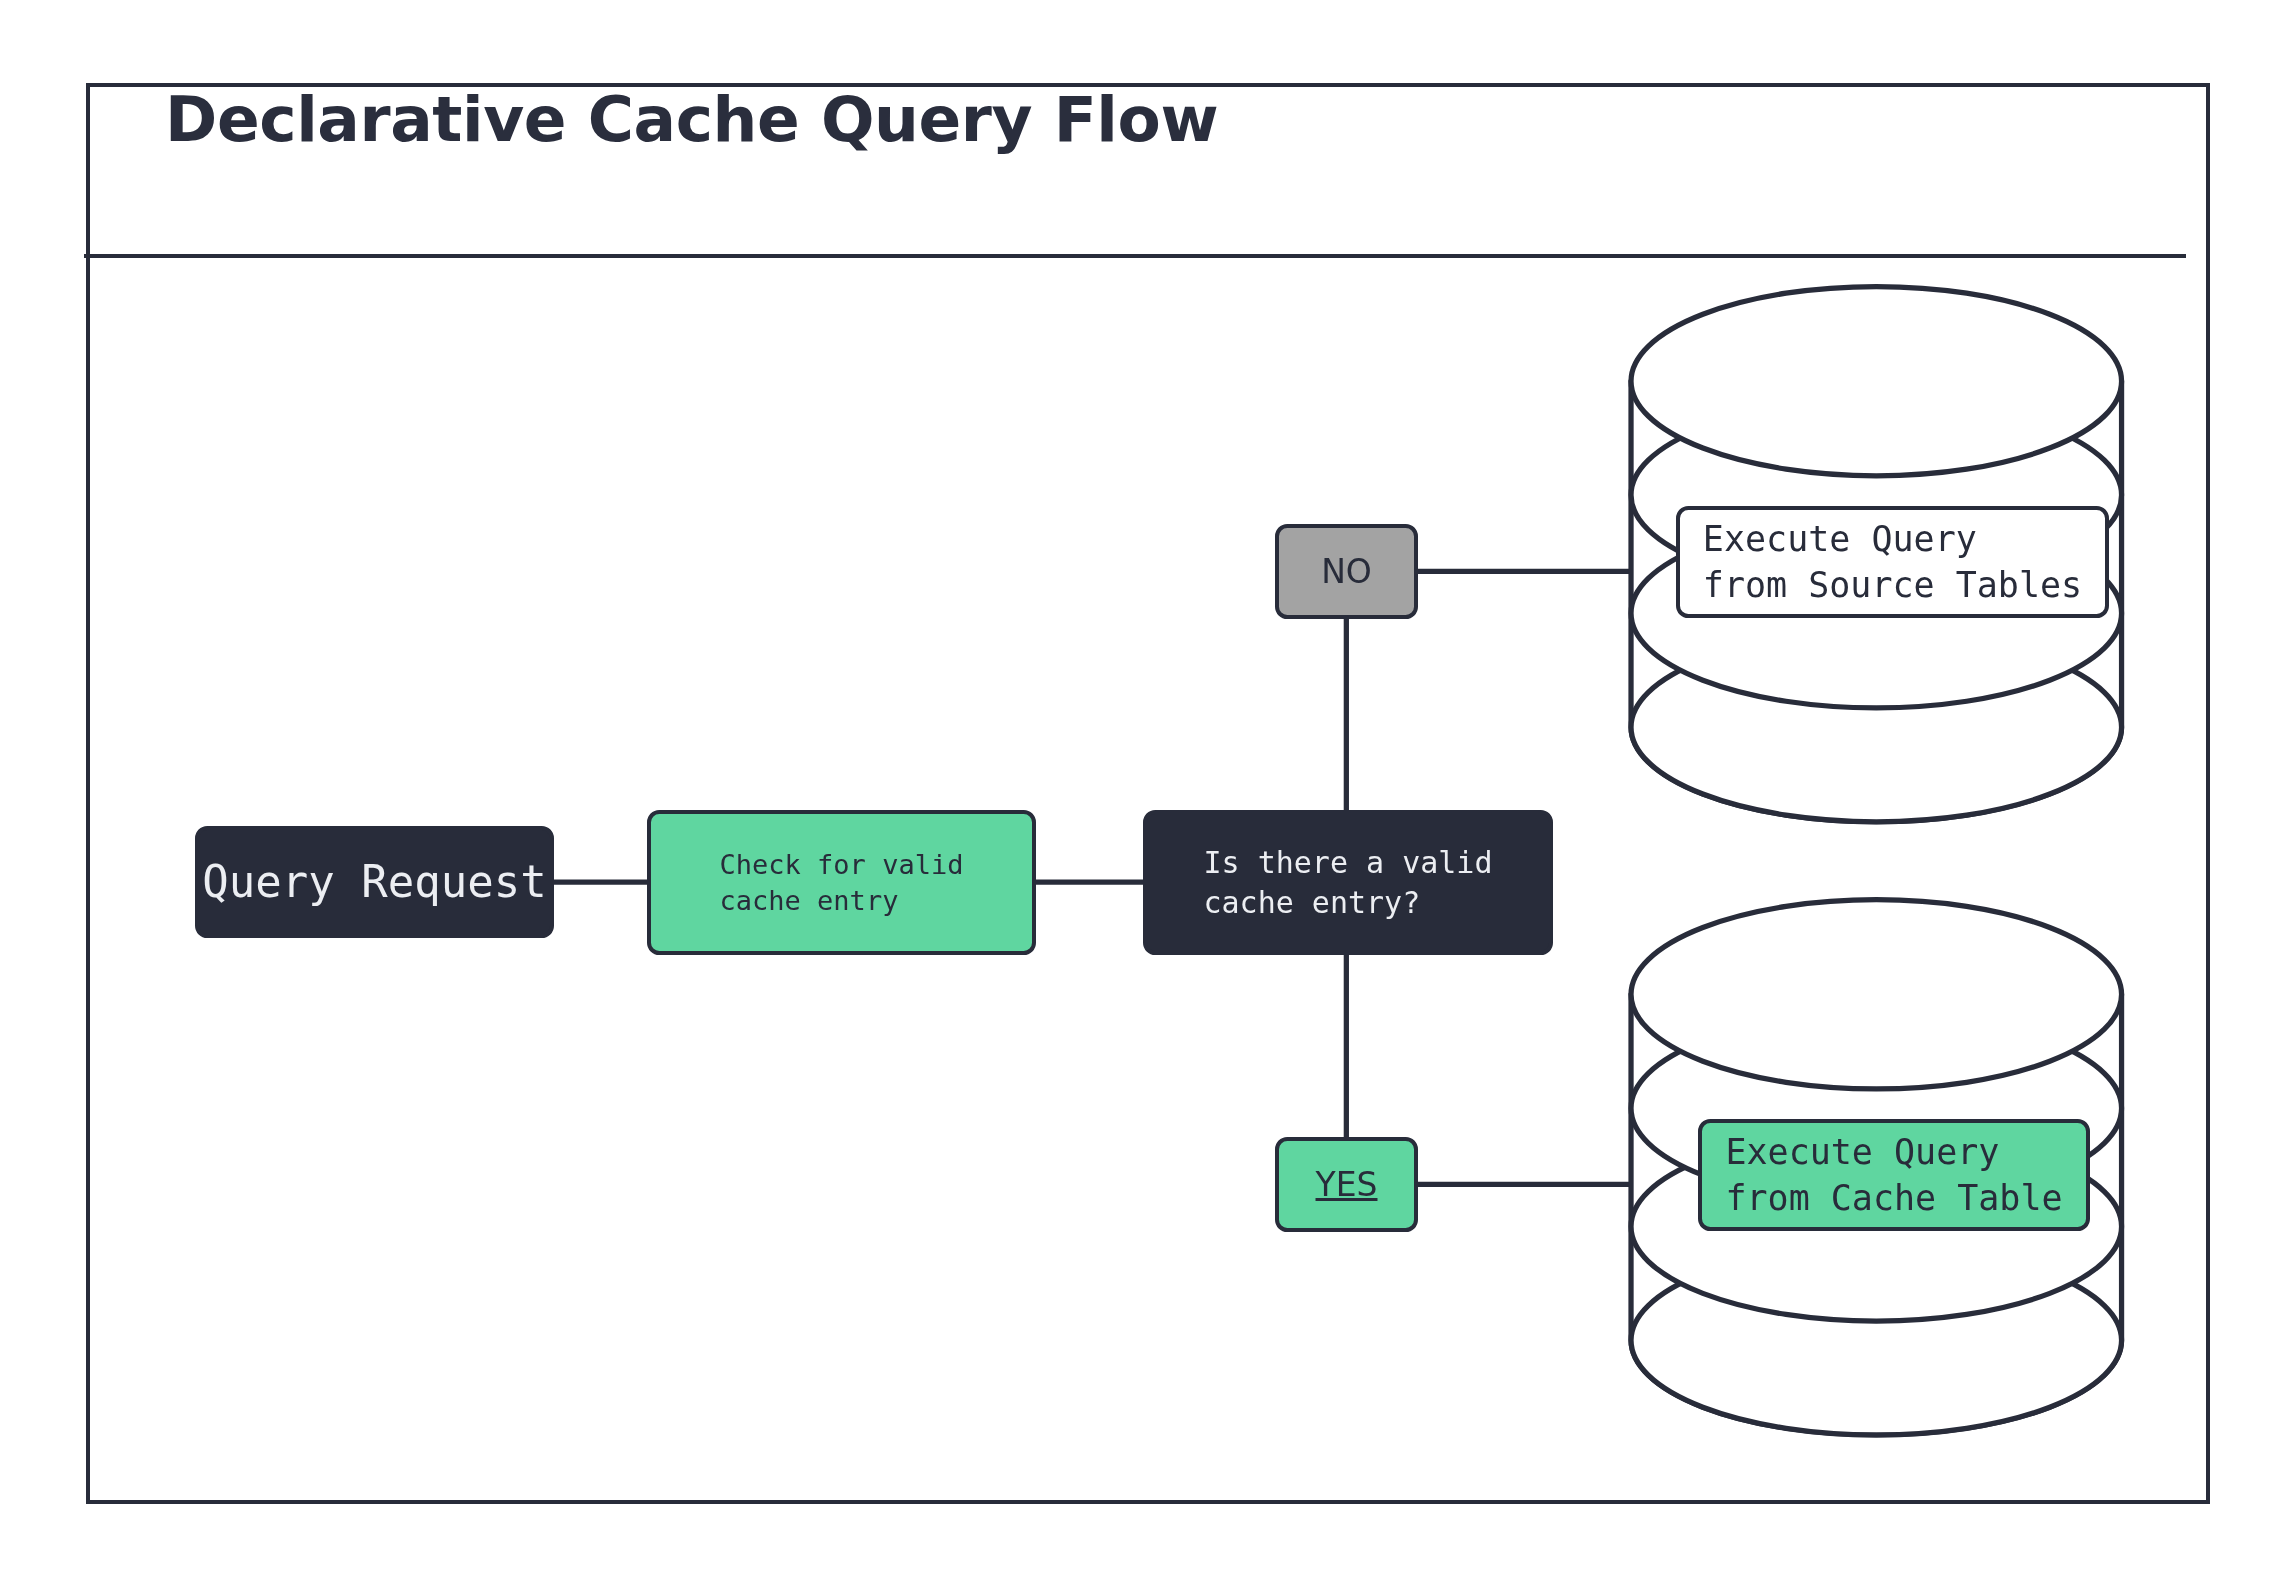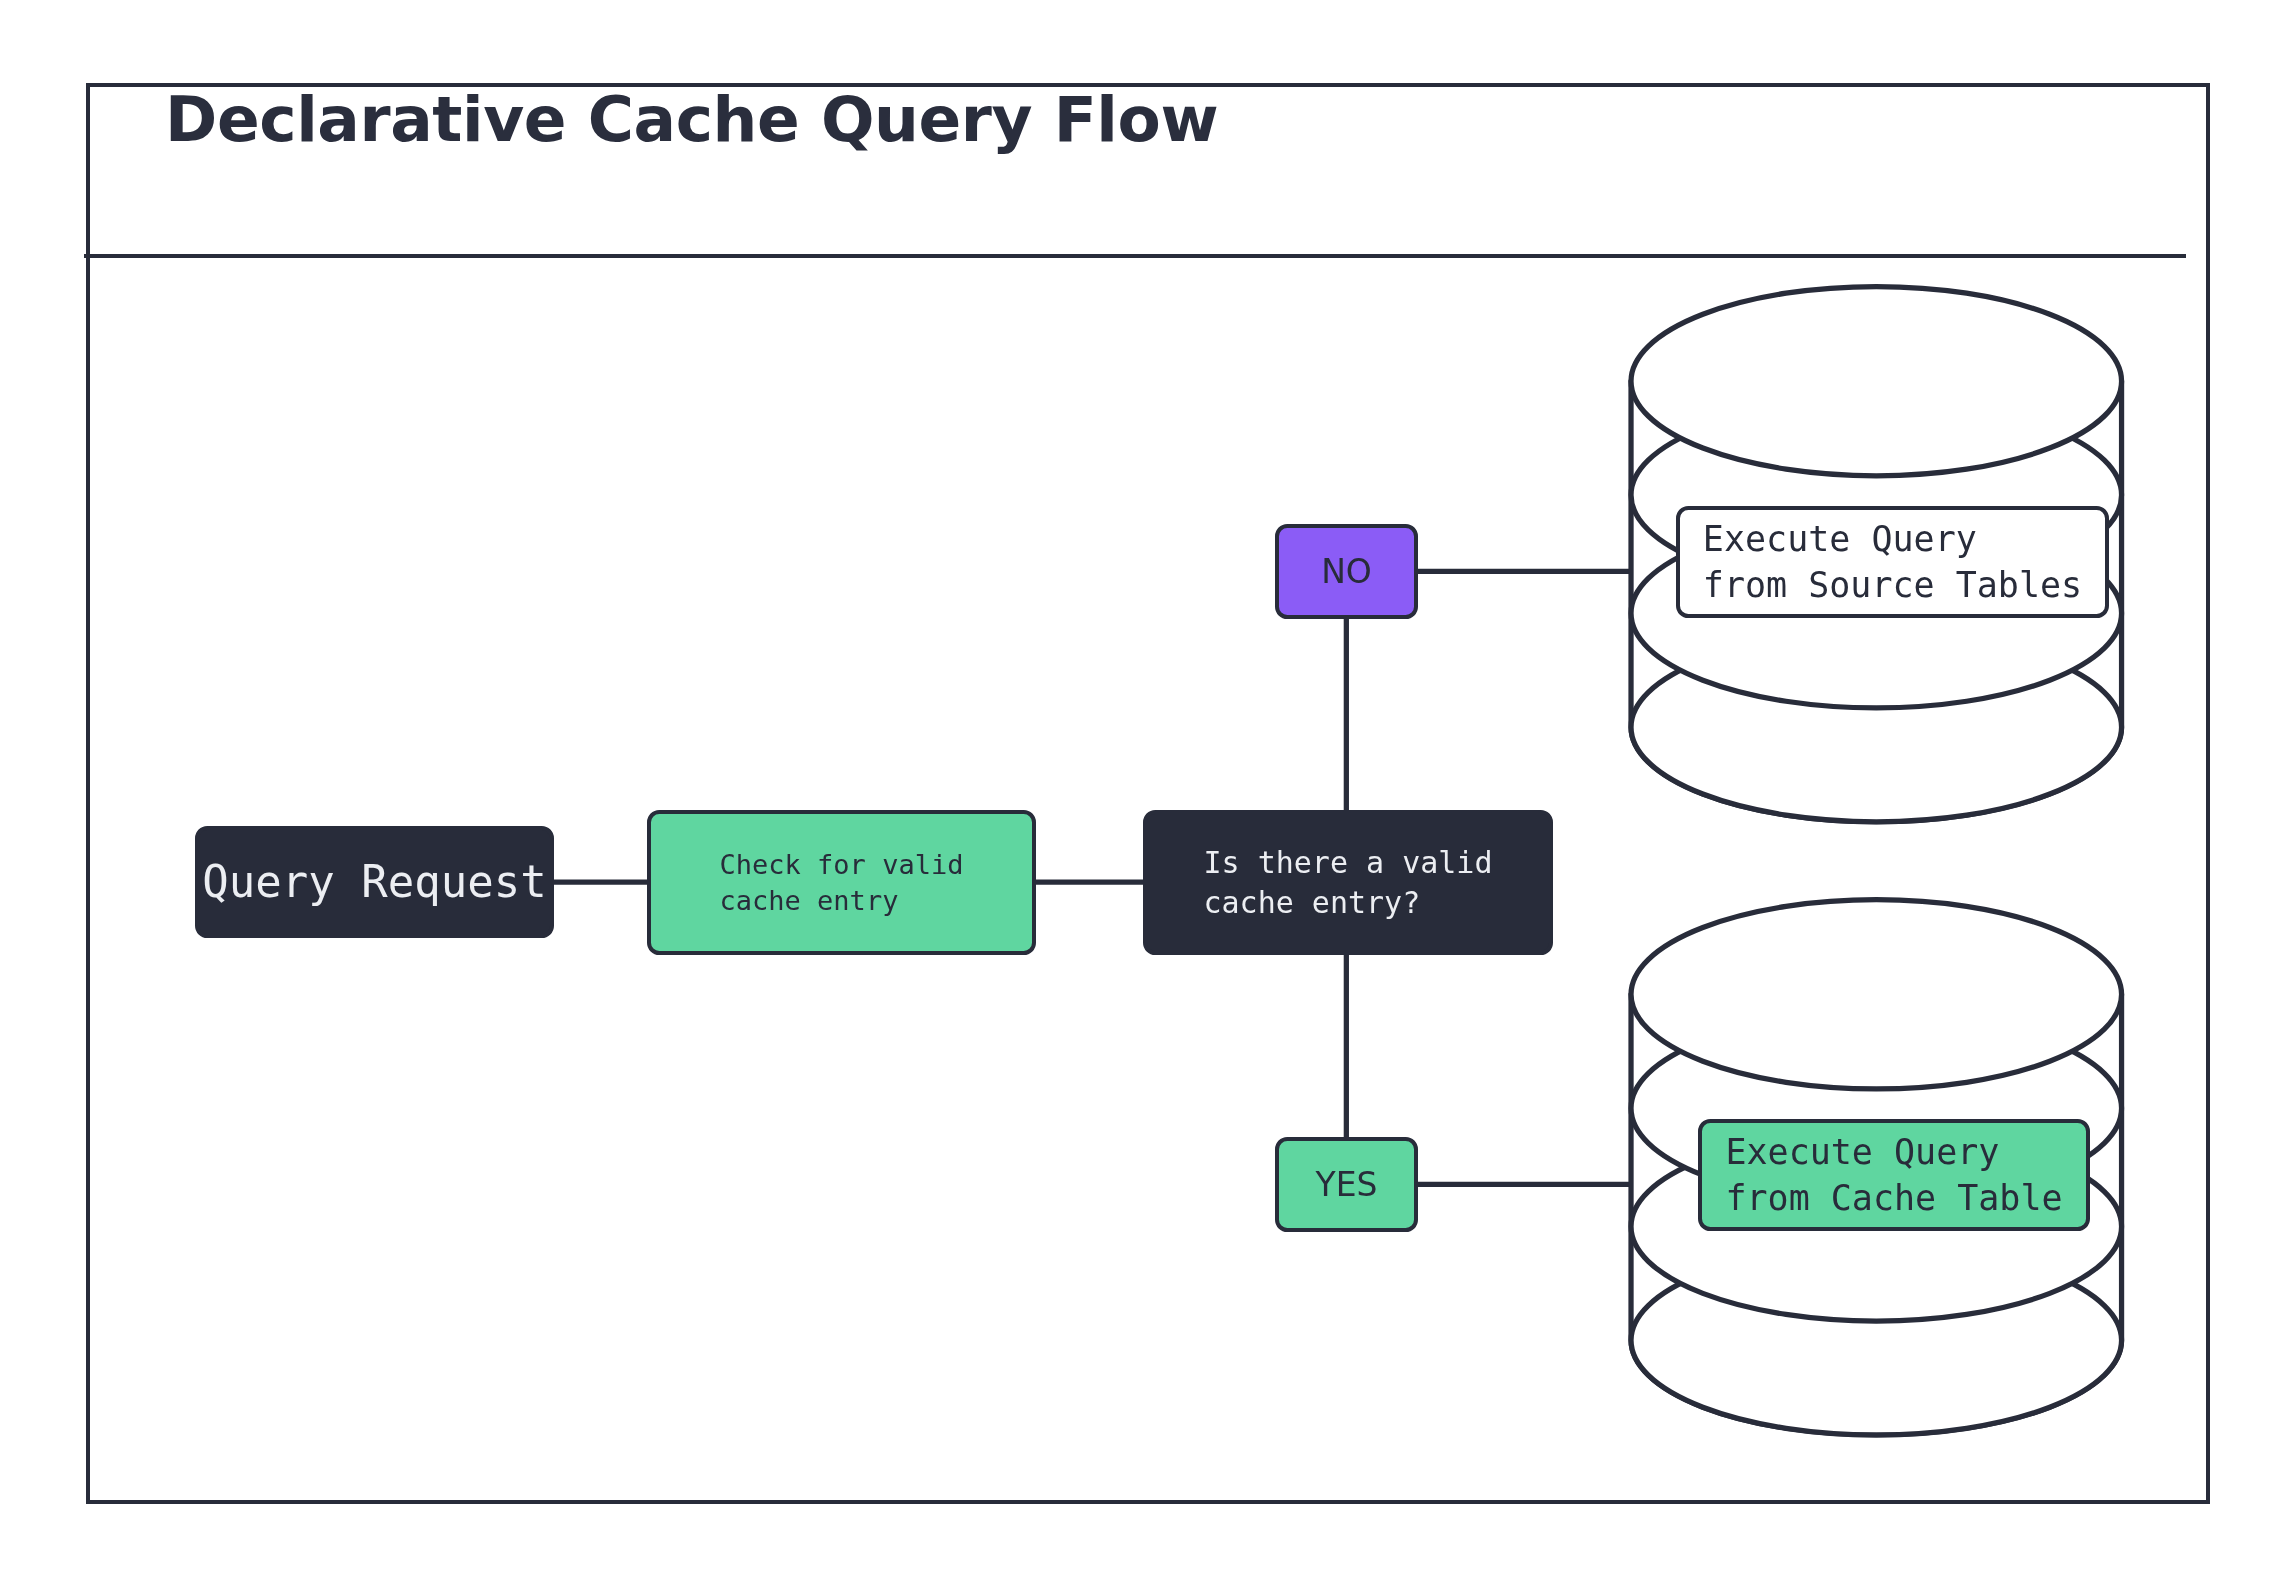--- a/index.html
+++ b/index.html
@@ -116,25 +116,25 @@
     display: flex;
     align-items: center;
     justify-content: center;
     font-family: "DejaVu Sans", sans-serif;
     font-size: 33px;
     border: 4.4px solid #282c3a;
     border-radius: 12.3px;
   }
   #label-no {
     left: 1275px; top: 524px; width: 143px; height: 95px;
-    background: #8b5cf6; color: #282c3a;
+    background: #a3a3a3; color: #282c3a;
   }
   #label-yes {
     left: 1275px; top: 1137px; width: 143px; height: 95px;
-    background: #5fd6a0; color: #282c3a;
+    background: #5fd6a0; color: #282c3a; text-decoration: underline;
   }
 </style>
 </head>
 <body>
 
 <div id="canvas">
 
   <div class="frame"></div>
 
   <div class="frame-header">

